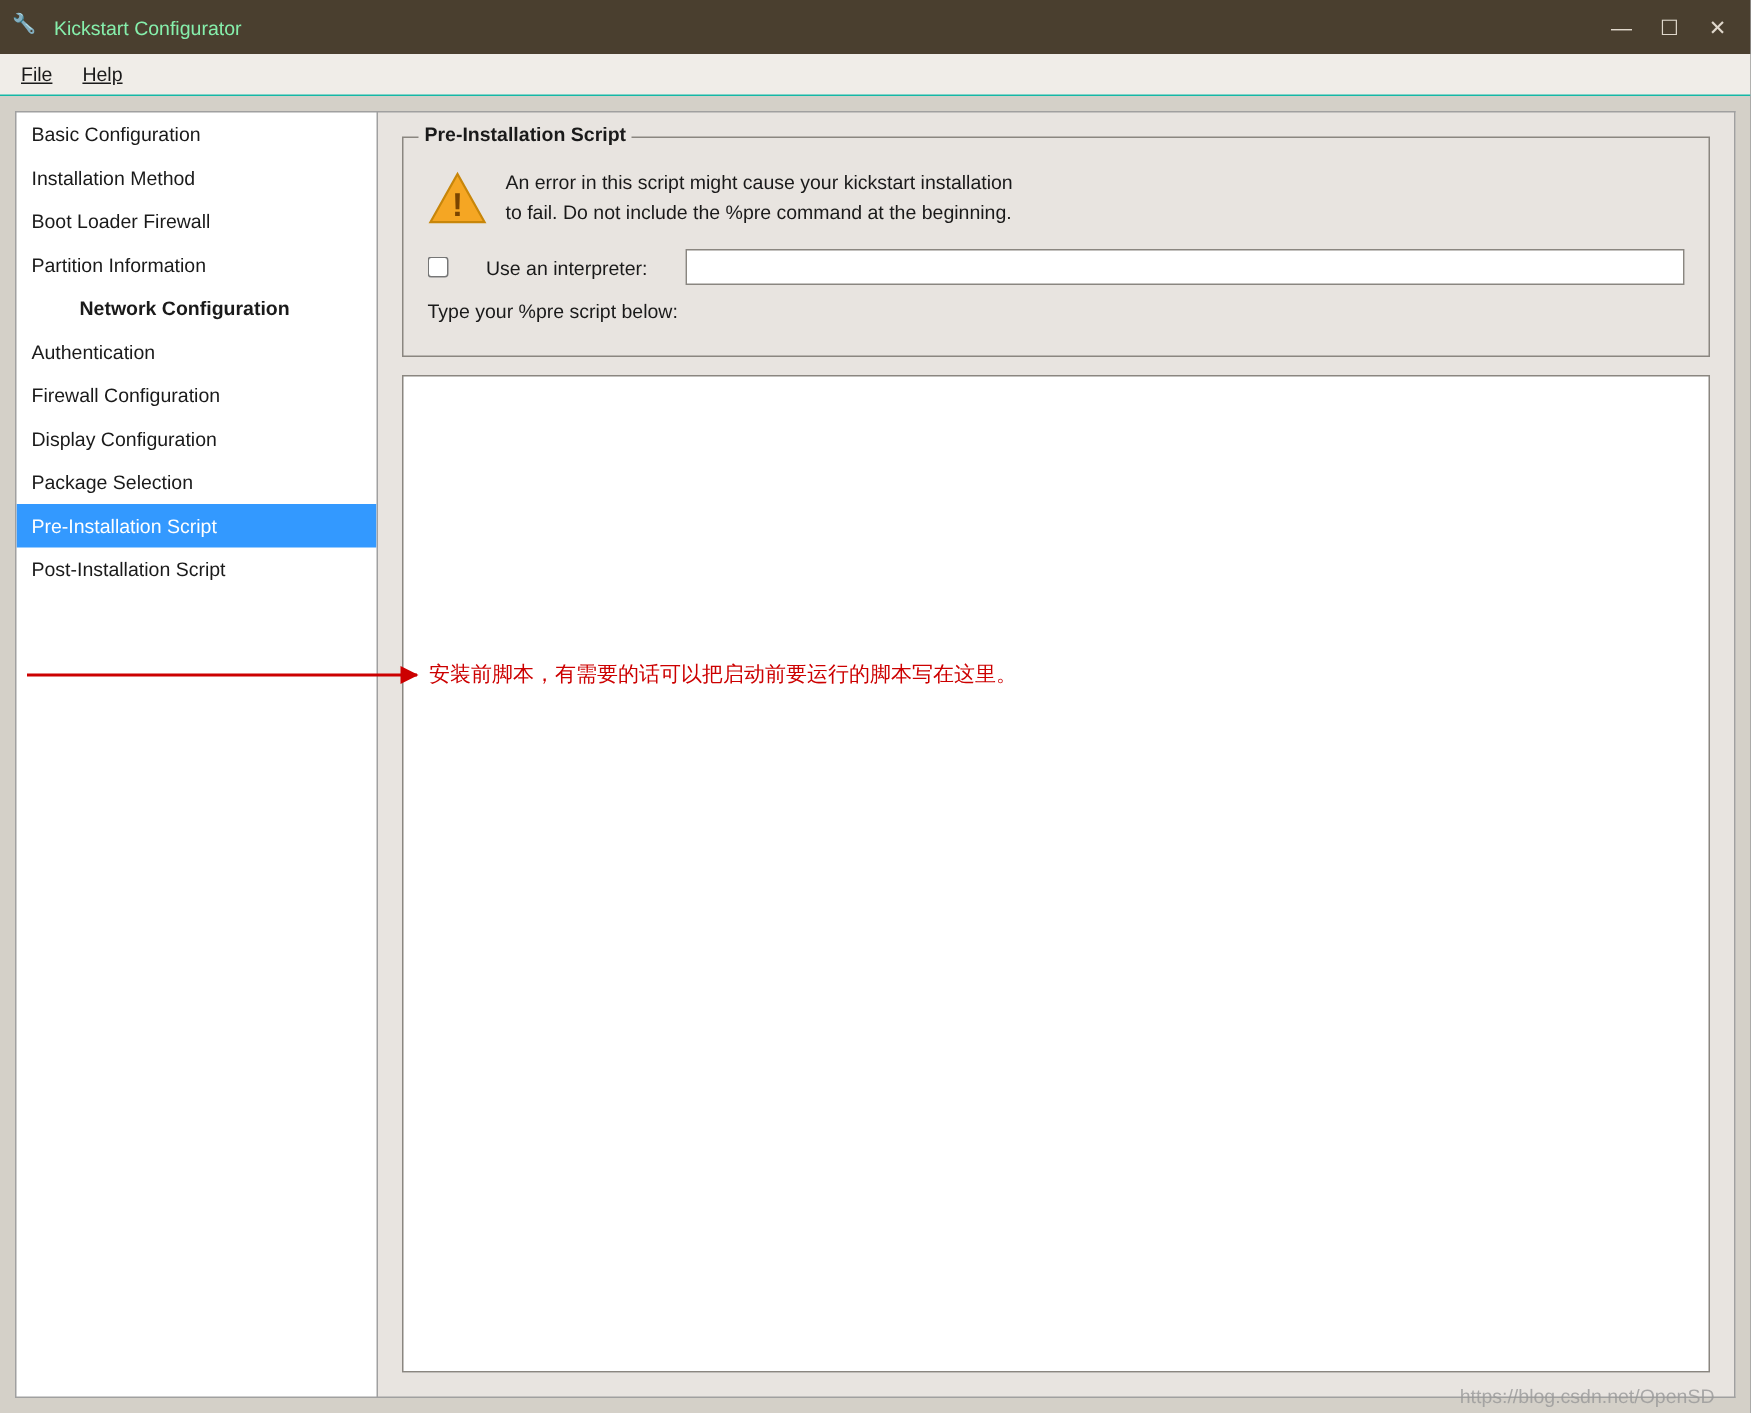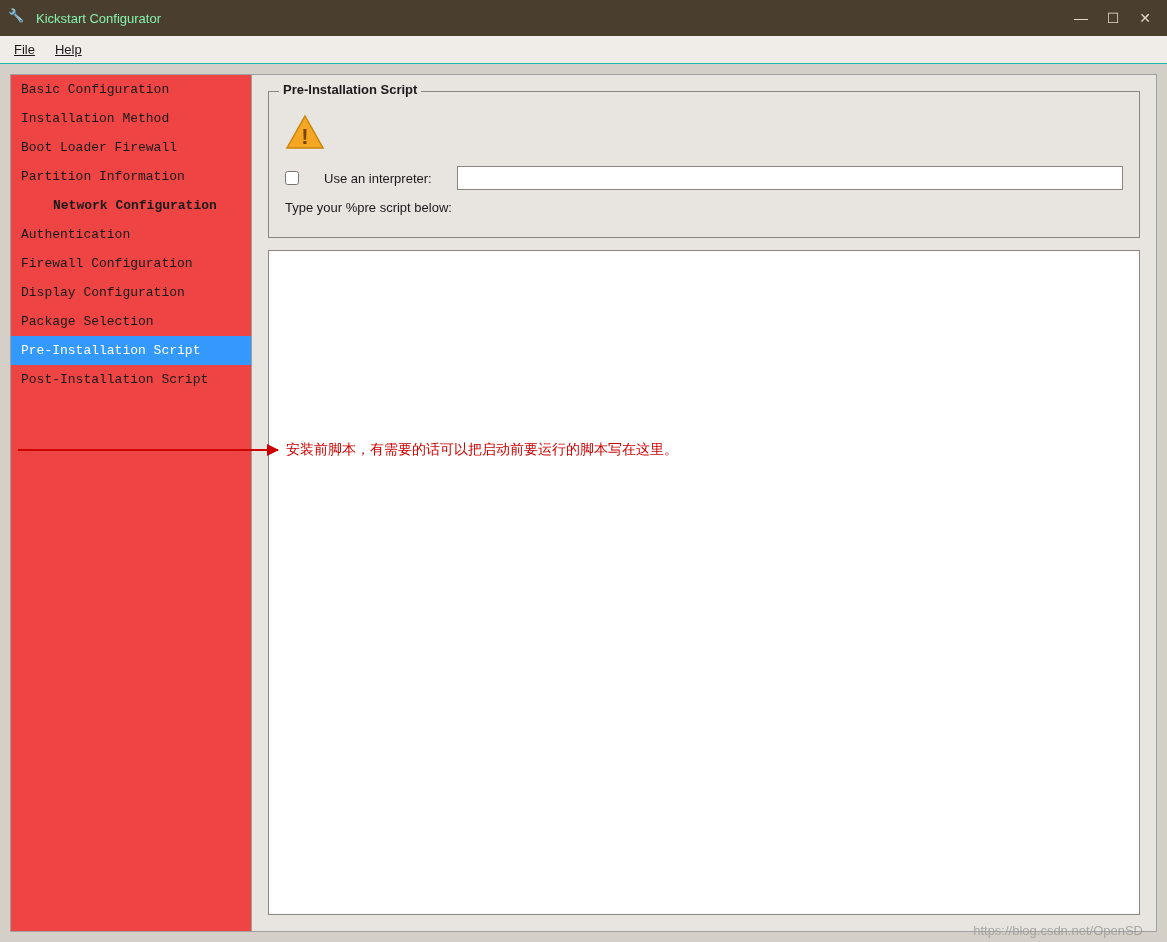--- a/index.html
+++ b/index.html
@@ -85,25 +85,24 @@
     .main-area {
       display: flex;
       flex: 1;
       gap: 0;
       height: 100%;
     }
 
     
     .sidebar {
       width: 242px;
-      background: #ef4444;
+      background: #ffffff;
       border: 1px solid #a0a0a0;
       overflow-y: auto;
       flex-shrink: 0;
-      font-family: Liberation Mono, monospace;
     }
     .sidebar-item {
       padding: 7px 10px;
       cursor: pointer;
       color: #1a1a1a;
       font-size: 13px;
       border-bottom: none;
       white-space: nowrap;
     }
     .sidebar-item.active {
@@ -303,20 +302,24 @@
 
       <div class="section-box">
         <span class="section-legend">Pre-Installation Script</span>
 
         <div class="warning-area">
 
           <svg class="warning-icon" viewBox="0 0 40 40">
             <polygon points="20,4 38,36 2,36" fill="#f5a623" stroke="#c8860a" stroke-width="1.5"></polygon>
             <text x="20" y="32" text-anchor="middle" font-size="22" font-weight="bold" fill="#7a4500">!</text>
           </svg>
+          <div>
+            <div class="warning-text">An error in this script might cause your kickstart installation</div>
+            <div class="warning-text">to fail. Do not include the %pre command at the beginning.</div>
+          </div>
         </div>
 
         <div class="interpreter-row">
           <input type="checkbox" class="interpreter-checkbox" style="">
           <label class="interpreter-label">Use an interpreter:</label>
           <input type="text" class="interpreter-input" style="">
         </div>
 
         <div class="script-label">Type your %pre script below:</div>
       </div>

